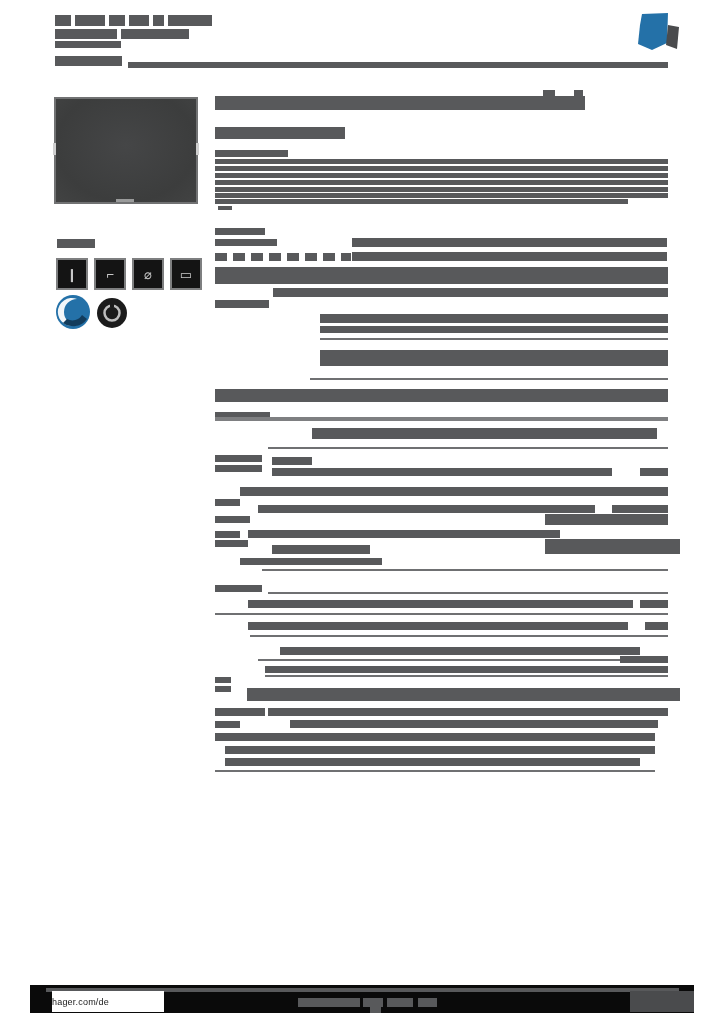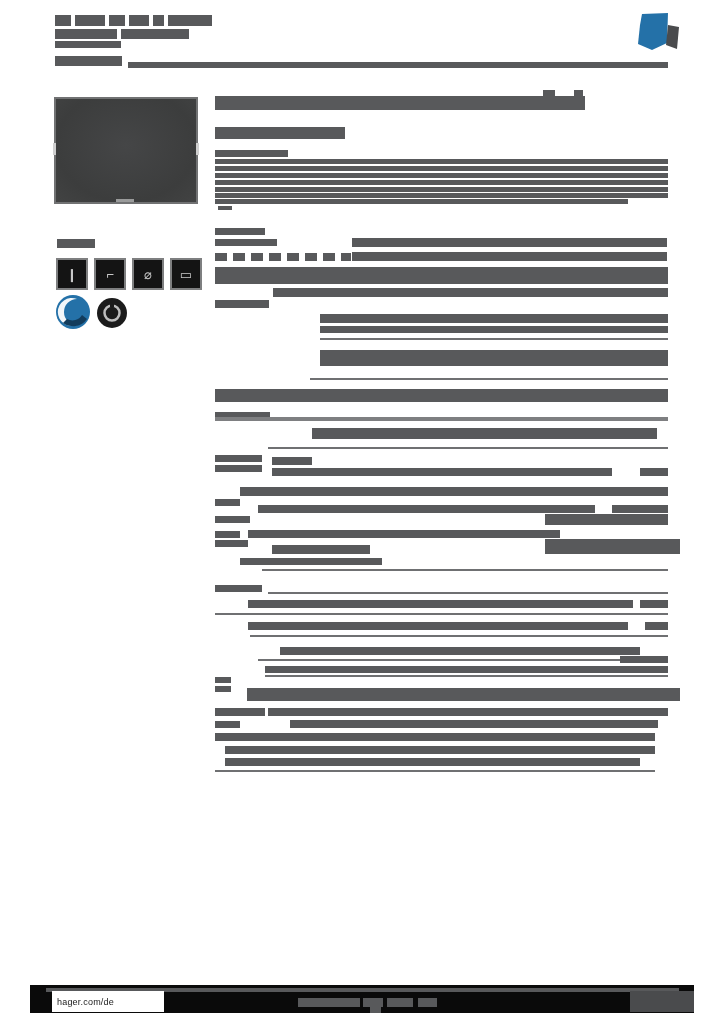--- a/index.html
+++ b/index.html
@@ -25,21 +25,21 @@
   .icon-square{position:absolute;width:32px;height:32px;box-sizing:border-box;
                background:#141414;border:2px solid #7e7f80;color:#c9c9c9;
                display:flex;align-items:center;justify-content:center;
                font-size:13px;line-height:1;z-index:2;}
   .icon-round{position:absolute;z-index:2;}
 
   
   .footer-bar{position:absolute;left:30px;top:985px;width:664px;height:28px;z-index:1;}
   .footer-site-box{position:absolute;left:52px;top:991px;width:112px;height:21px;
                    background:#ffffff;z-index:6;display:flex;align-items:center;}
-  .footer-site-box span{font-size:9px;color:#1a1a1a;padding-left:5px;letter-spacing:0.2px;}
+  .footer-site-box span{font-size:9px;color:#1a1a1a;letter-spacing:0.2px;}
   .footer-page-box{position:absolute;left:630px;top:991px;width:64px;height:21px;z-index:6;}
 </style>
 </head>
 <body>
 
 <div class="page">
 
   <div class="bars-layer">
       <div class="bar" style="left: 55px; top: 15px; width: 16px; height: 11px; background: rgb(88, 89, 91);"></div>
       <div class="bar" style="left: 75px; top: 15px; width: 30px; height: 11px; background: rgb(88, 89, 91);"></div>

